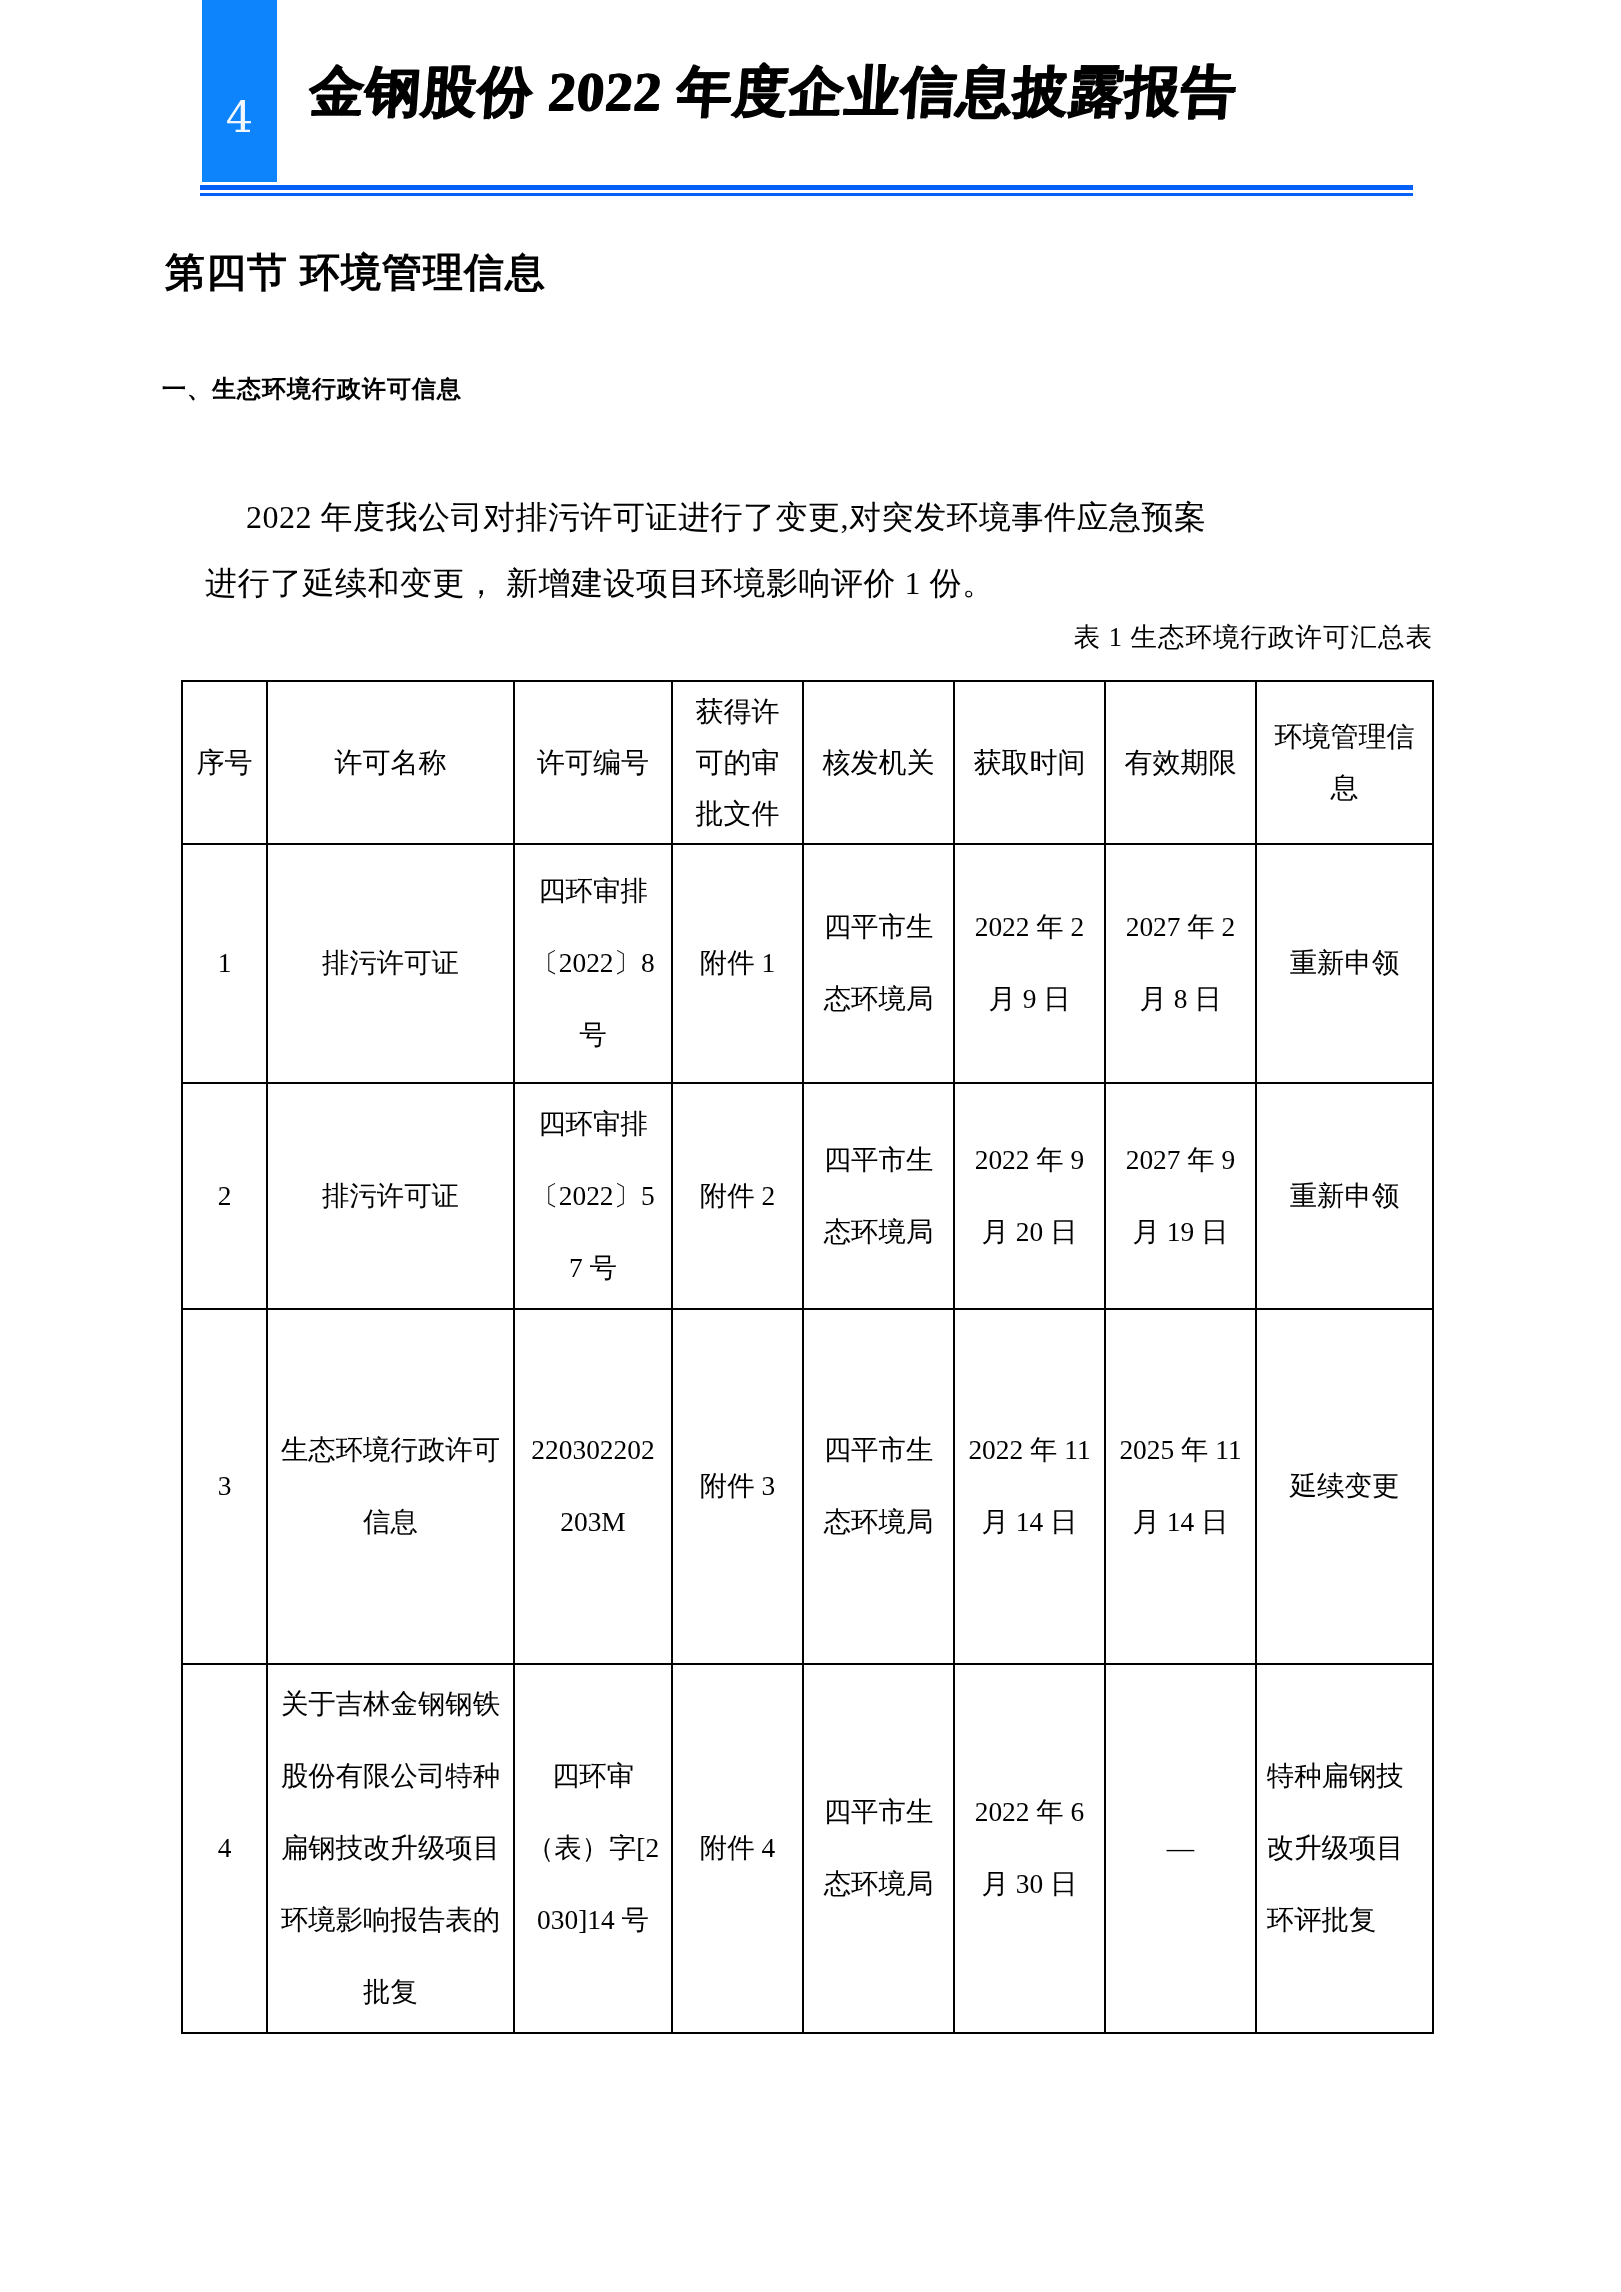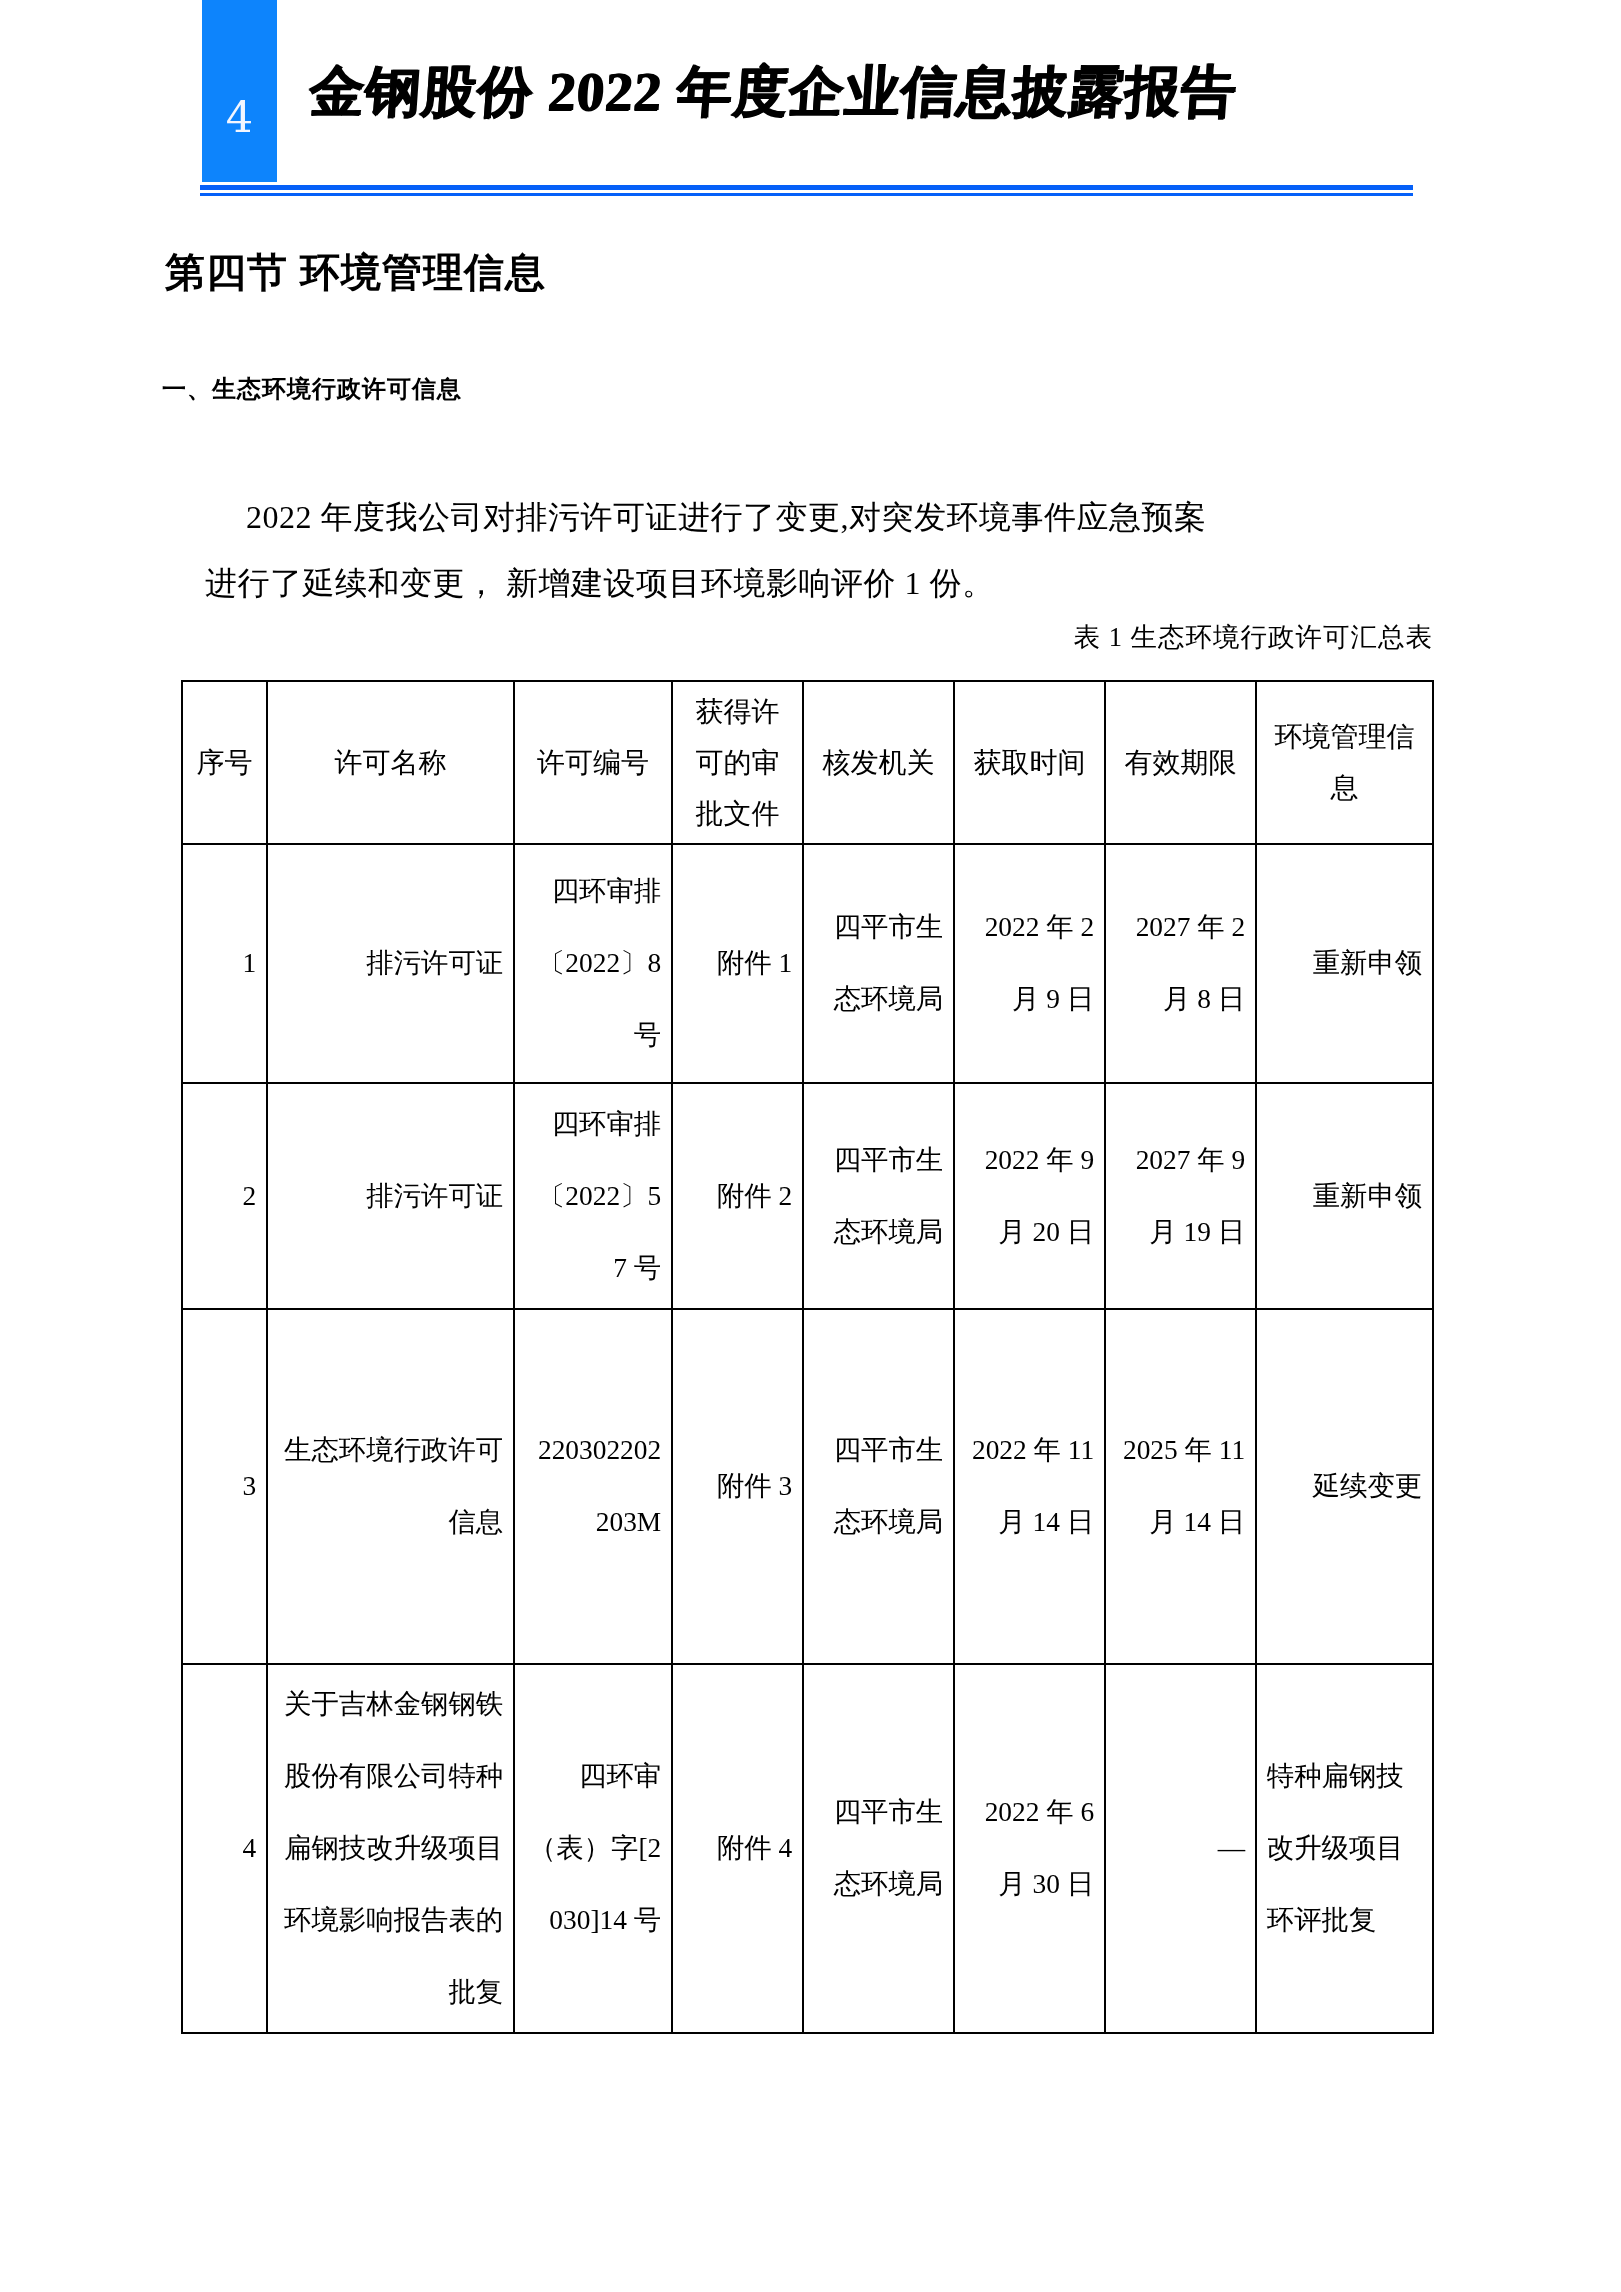--- a/index.html
+++ b/index.html
@@ -73,21 +73,21 @@
     border-top:2.9px solid #000; border-bottom:2.9px solid #000;
     text-align:center; vertical-align:middle;
     padding:3.9px 9.8px;
     font-weight:normal;
   }
   .permits-table th { height:149px; line-height:51px; font-size:28px; }
   .permits-table tbody tr:nth-child(1) td { height:239px; }
   .permits-table tbody tr:nth-child(2) td { height:168px; }
   .permits-table tbody tr:nth-child(3) td { height:355px; }
   .permits-table tbody tr:nth-child(4) td { height:358px; }
-  .permits-table td { line-height:72px;text-align:right; }
+  .permits-table td { line-height:72px; }
   .permits-table td.col-code { word-break:break-all; }
   .permits-table td.align-left { text-align:left; }
 
   .c-no   { width:85px; }
   .c-name { width:247px; }
   .c-code { width:158px; }
   .c-doc  { width:131px; }
   .c-org  { width:151px; }
   .c-get  { width:151px; }
   .c-exp  { width:151px; }

